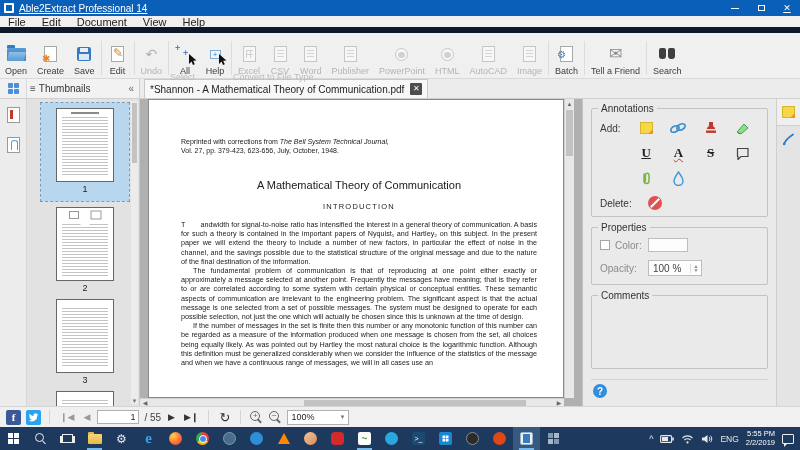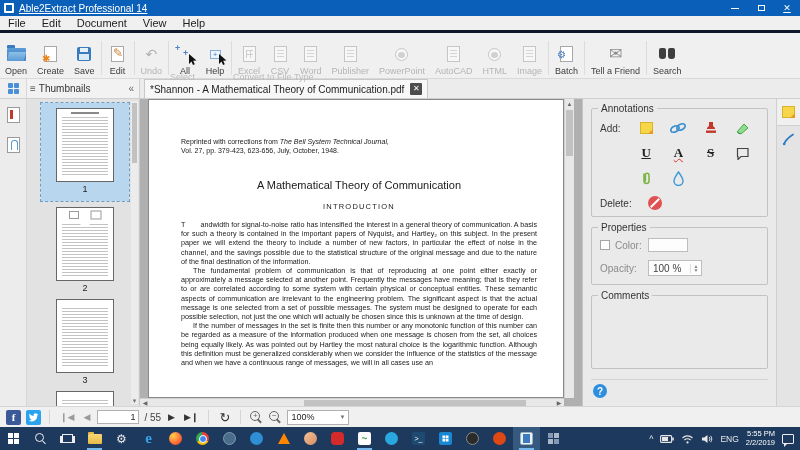--- a/index.html
+++ b/index.html
@@ -9,21 +9,21 @@
   html,body{width:800px;height:450px;overflow:hidden;background:#f0f0f0;}
   
   #titlebar{height:16px;background:var(--titlebar);display:flex;align-items:center;color:#fff;font-size:10px;text-decoration:underline;}
   #titlebar .appico{width:10px;height:10px;margin:0 5px 0 4px;background:#fff;border-radius:1px;position:relative;}
   #titlebar .appico::after{content:"";position:absolute;inset:2px;background:var(--titlebar);}
   #titlebar .tspace{flex:1;}
   .winbtn{width:26px;height:16px;display:flex;align-items:center;justify-content:center;font-size:9px;color:#fff;}
   .winbtn .sq{width:7px;height:6px;border:1px solid #fff;display:block;}
   .winbtn .dash{width:8px;height:1px;background:#fff;display:block;}
   
-  #menubar{height:17px;background:#f0f0f0;display:flex;align-items:center;font-size:11px;color:#222;border-bottom:3px solid #0f172a;}
+  #menubar{height:17px;background:#f0f0f0;display:flex;align-items:center;font-size:11px;color:#222;border-bottom:6px solid #0f172a;}
   #menubar span{padding:1px 8px;}
   
   #toolbar{height:46px;background:#f0f0f0;display:flex;align-items:flex-start;border-bottom:1px solid #d9d9d9;}
   .tgroup{position:relative;display:flex;height:46px;}
   .gcaption{position:absolute;top:1px;left:0;right:0;text-align:left;font-size:9px;color:#bcbcbc;white-space:nowrap;margin-top:38px;}
   .tbtn{display:flex;flex-direction:column;align-items:center;justify-content:flex-end;padding:10px 5px 3px;min-width:30px;height:46px;}
   .tbtn .lbl{font-size:9px;color:#3c3c3c;margin-top:2px;white-space:nowrap;}
   .tbtn.dis .lbl{color:#b4b4b4;}
   .tsep{width:1px;height:34px;background:#dcdcdc;margin:8px 1px 0;}
   .ticon{height:20px;display:flex;align-items:center;justify-content:center;position:relative;}
@@ -289,29 +289,29 @@
       <span class="lbl">Publisher</span>
     </div>
     <div class="tbtn dis">
       <span class="ticon">
           <span class="gdoc circ"></span>
         </span>
       <span class="lbl">PowerPoint</span>
     </div>
     <div class="tbtn dis">
       <span class="ticon">
+          <span class="gdoc circ"></span>
+        </span>
+      <span class="lbl">HTML</span>
+    </div>
+    <div class="tbtn dis">
+      <span class="ticon">
           <span class="gdoc"></span>
         </span>
       <span class="lbl">AutoCAD</span>
-    </div>
-    <div class="tbtn dis">
-      <span class="ticon">
-          <span class="gdoc circ"></span>
-        </span>
-      <span class="lbl">HTML</span>
     </div>
     <div class="tbtn dis">
       <span class="ticon">
           <span class="gdoc"></span>
         </span>
       <span class="lbl">Image</span>
     </div>
   </div>
   <span class="tsep"></span>
   <div class="tgroup">

